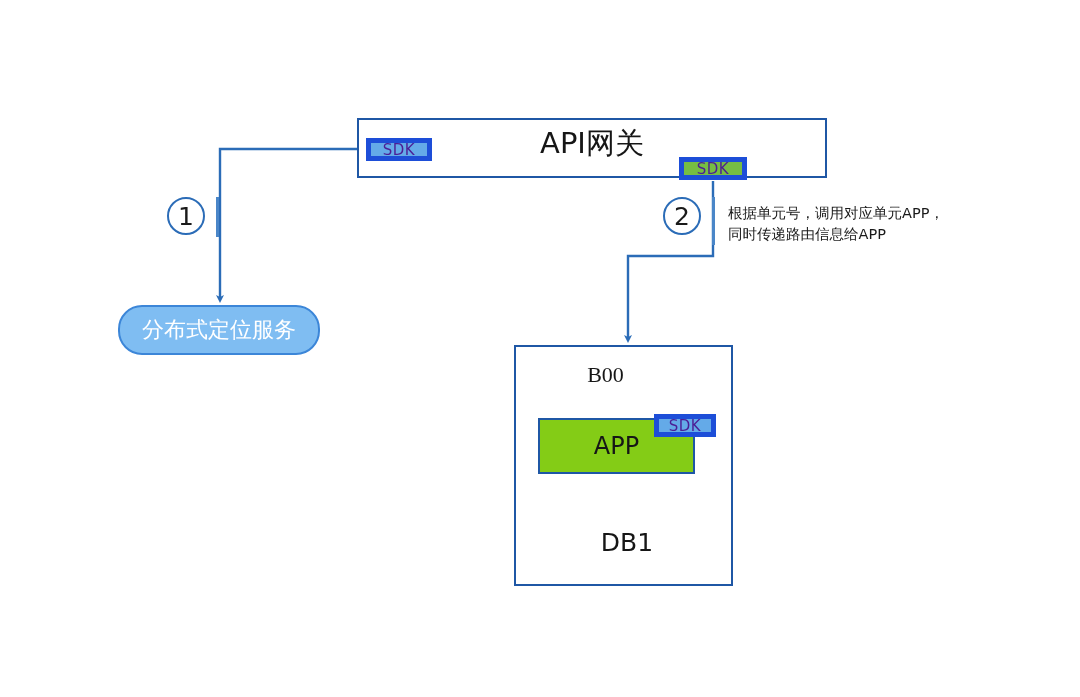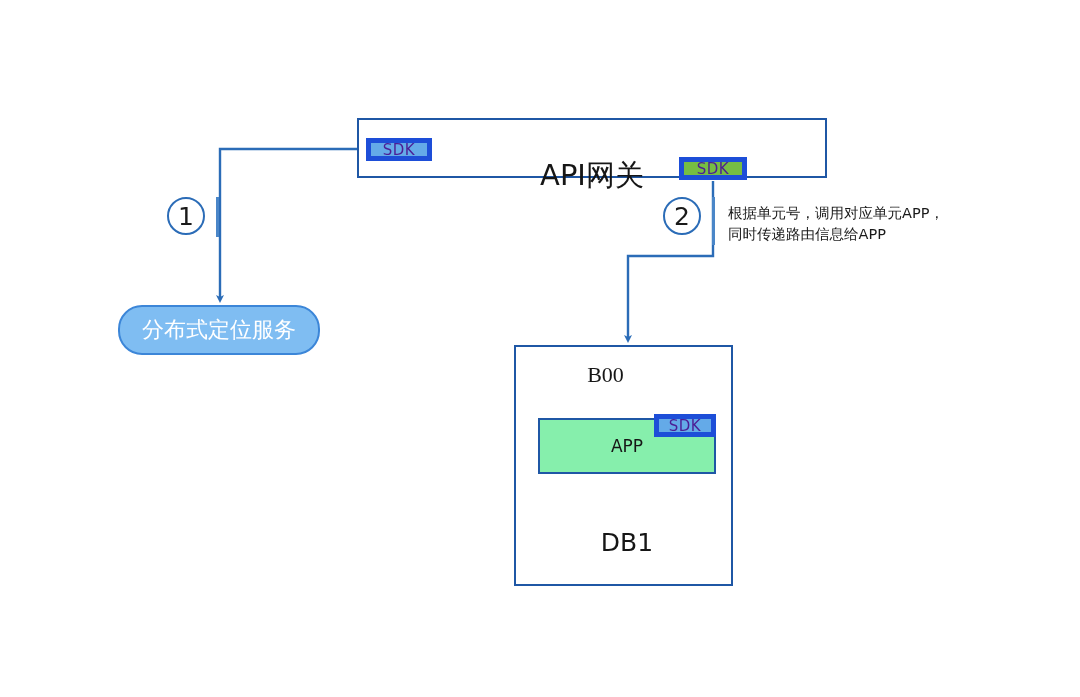--- a/index.html
+++ b/index.html
@@ -17,21 +17,20 @@
   .gw-box{
     left:357px;top:118px;width:470px;height:60px;
     border:2px solid #1f57a5;background:#ffffff;box-sizing:border-box;
   }
   .gw-title{
     left:357px;top:124px;width:470px;height:40px;
     display:flex;align-items:center;justify-content:center;
     font-size:29px;color:#161616;
     font-family:"DejaVu Sans","Liberation Sans",sans-serif;
     letter-spacing:0px;
-    margin-top:32px;
   }
   
   .sdk{
     box-sizing:border-box;
     border:5px solid #1d4ed8;
     color:#4c1d95;
     font-size:15px;
     display:flex;align-items:center;justify-content:center;
     letter-spacing:.5px;
     font-family:"DejaVu Sans","Liberation Sans",sans-serif;
@@ -86,24 +85,24 @@
     left:514px;top:345px;width:219px;height:241px;
     border:2px solid #1f57a5;background:#ffffff;box-sizing:border-box;
   }
   .b00-title{
     left:514px;top:355px;width:183px;height:40px;
     display:flex;align-items:center;justify-content:center;
     font-size:22px;color:#161616;
     font-family:Liberation Serif, serif;
   }
   .app-box{
-    left:538px;top:418px;width:178px;height:56px;
-    border:2px solid #1f57a5;background:#86efac;box-sizing:border-box;
+    left:538px;top:418px;width:157px;height:56px;
+    border:2px solid #1f57a5;background:#84cc16;box-sizing:border-box;
     display:flex;align-items:center;justify-content:center;
-    font-size:17px;color:#161616;
+    font-size:24px;color:#161616;
     font-family:"DejaVu Sans","Liberation Sans",sans-serif;
   }
   .app-sdk{left:654px;top:414px;width:62px;height:23px;}
   .db-label{
     left:537px;top:525px;width:180px;height:34px;
     display:flex;align-items:center;justify-content:center;
     font-size:25px;color:#161616;
     font-family:"DejaVu Sans","Liberation Sans",sans-serif;
   }
 </style>

